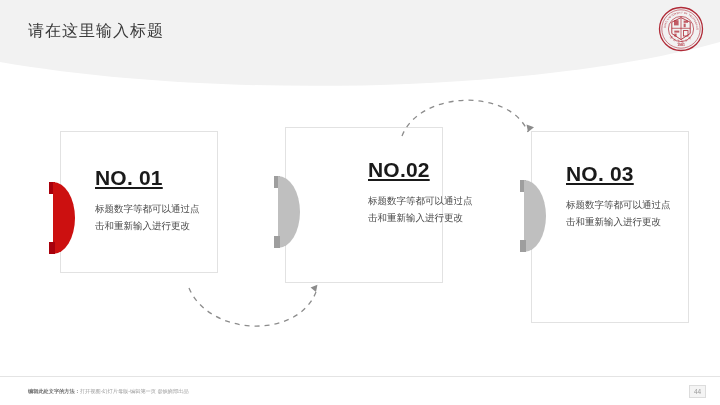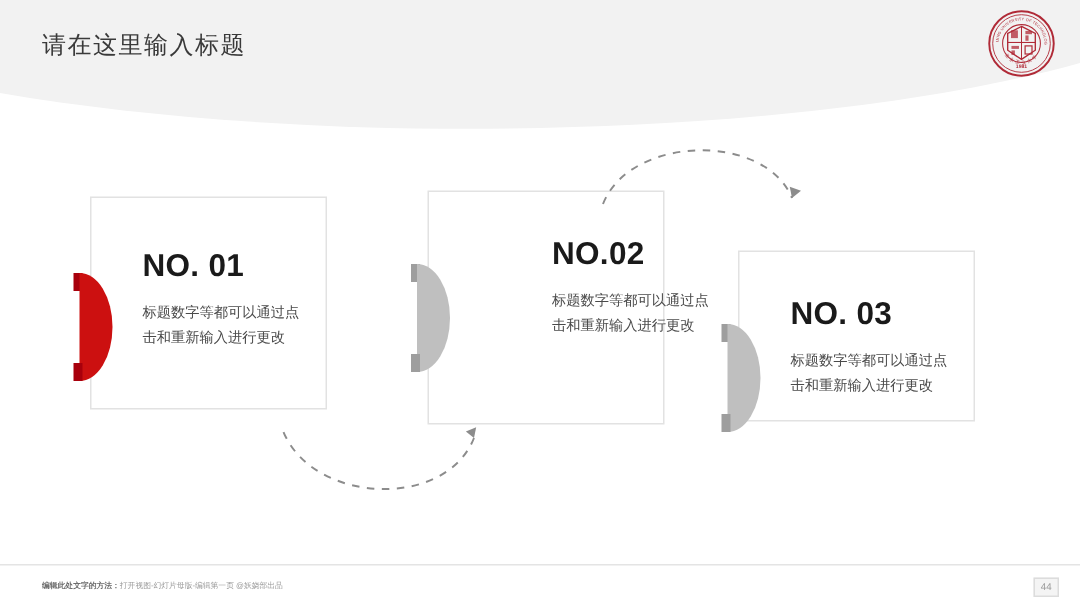--- a/index.html
+++ b/index.html
@@ -51,21 +51,21 @@
 
   
   .card {
     position: absolute;
     box-sizing: border-box;
     background: #ffffff;
     border: 1px solid #e2e2e2;
   }
   .card-1 { left: 60px;  top: 131px; width: 158px; height: 142px; }
   .card-2 { left: 285px; top: 127px; width: 158px; height: 156px; }
-  .card-3 { left: 492px; top: 131px; width: 158px; height: 114px; margin-top: 36px; }
+  .card-3 { left: 531px; top: 131px; width: 158px; height: 192px; }
 
   
   .marker {
     position: absolute;
     width: 26px;
     height: 72px;
     top: 50px;
     left: -12px;
   }
   .card-2 .marker { top: 48px; }
@@ -103,20 +103,21 @@
   .card-2 .card-body { top: 30px; margin-left: 48px; }
   .card-3 .card-body { top: 30px; }
 
   .card-heading {
     font-size: 21px;
     font-weight: bold;
     color: #1a1a1a;
     letter-spacing: 0.2px;
     margin: 0 0 10px 0;
     white-space: nowrap;
+    text-decoration: underline;
   }
   .card-desc {
     font-size: 9.5px;
     line-height: 17px;
     color: #4a4a4a;
     width: 108px;
   }
 
   
   .connector {

